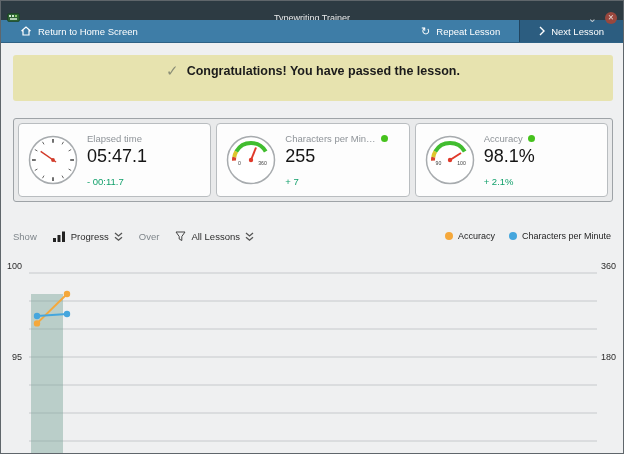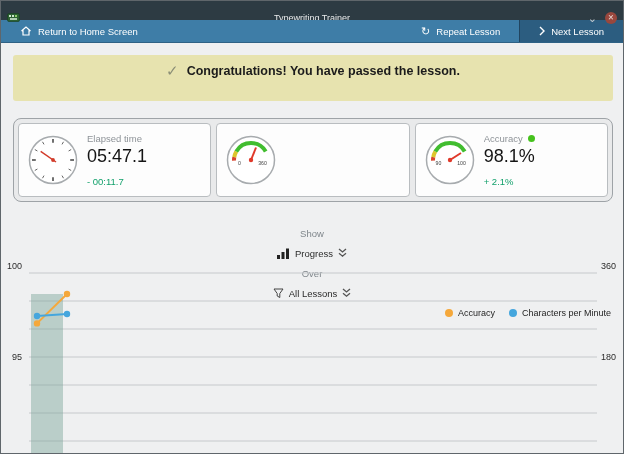--- a/index.html
+++ b/index.html
@@ -27,36 +27,36 @@
   
   .banner{position:absolute;top:54px;left:12px;width:600px;height:46px;background:#e7e3af;
           border-radius:3px;box-sizing:border-box;text-align:center;padding-top:8px;}
   .banner-row{display:flex;align-items:center;justify-content:center;gap:8px;}
   .check-ic{color:#8b8f77;font-size:15px;line-height:1;}
   .banner-title{font-size:12.5px;font-weight:bold;color:#1b1b1b;text-align:center;}
   .banner-sub{font-size:8px;color:#33331f;margin-top:3px;}
 
   
   .stats{position:absolute;top:117px;left:12px;width:600px;height:84px;background:#e9eaeb;
-         border:1px solid #9ea3a7;border-radius:8px;box-sizing:border-box;display:flex;gap:5px;padding:4px;}
+         border:1px solid #9ea3a7;border-radius:3px;box-sizing:border-box;display:flex;gap:5px;padding:4px;}
   .card{flex:1;background:#fdfdfd;border:1px solid #b9bdc0;border-radius:4px;display:flex;
         align-items:center;gap:8px;padding:0 8px;box-sizing:border-box;}
   .card-icon{flex:0 0 52px;display:flex;}
   .card-meta{min-width:0;}
   .card-label-row{display:flex;align-items:center;}
   .card-label{font-size:9.5px;color:#8e9398;max-width:100px;overflow:hidden;white-space:nowrap;text-overflow:ellipsis;}
   .trend-dot{width:7px;height:7px;border-radius:50%;margin-left:5px;flex:0 0 auto;}
   .card-value{font-size:18px;font-weight:normal;color:#141414;line-height:1.15;margin-top:2px;}
   .card-change{font-size:9.5px;color:#12a06b;margin-top:10px;}
 
   
   .filter-row{position:absolute;top:227px;left:12px;right:12px;height:16px;display:flex;
-              align-items:center;gap:9px;font-size:9.5px;flex-direction:column;}
+              align-items:center;gap:16px;font-size:9.5px;}
   .dim-label{color:#7f868b;}
-  .select-ctl{display:flex;align-items:flex-start;gap:5px;color:#2b2b2b;}
+  .select-ctl{display:flex;align-items:flex-end;gap:5px;color:#2b2b2b;}
   .legend{margin-left:auto;display:flex;align-items:center;gap:14px;}
   .legend-item{display:flex;align-items:center;gap:5px;font-size:9px;color:#1f1f1f;}
   .legend-dot{width:8px;height:8px;border-radius:50%;}
   .f-ic{display:flex;}
 
   
   .chart-wrap{position:absolute;top:250px;left:0;width:624px;height:204px;}
   .chart-wrap svg{display:block;}
   .chart-wrap text{font-family:"Liberation Sans",sans-serif;}
 </style>
@@ -154,20 +154,28 @@
           <circle cx="26" cy="26" r="23.5" fill="#fff" stroke="#a7abae" stroke-width="1.5"></circle>
           <path d="M9 26.6 A17 17 0 0 1 9.3 23.1" fill="none" stroke="#d8452f" stroke-width="4"></path>
           <path d="M9.3 23.1 A17 17 0 0 1 11.3 17.5" fill="none" stroke="#ddc62c" stroke-width="4"></path>
           <path d="M11.3 17.5 A17 17 0 0 1 40.7 17.5" fill="none" stroke="#41bd2f" stroke-width="4"></path>
           <text x="14.5" y="31" text-anchor="middle" font-size="5.2" fill="#444">0</text>
           <text x="37.5" y="31" text-anchor="middle" font-size="5.2" fill="#444">360</text>
           <line x1="26" y1="26" x2="31" y2="13.5" stroke="#e0392a" stroke-width="2"></line>
           <circle cx="26" cy="26" r="2.2" fill="#e0392a"></circle>
         </svg>
       </span>
+      <div class="card-meta">
+        <div class="card-label-row">
+          <span class="card-label">Characters per Min…</span>
+          <span class="trend-dot" style="background: rgb(70, 194, 29);"></span>
+        </div>
+        <div class="card-value">255</div>
+        <div class="card-change">+ 7</div>
+      </div>
     </div>
 
     <div class="card">
       <span class="card-icon">
         <svg width="52" height="52" viewBox="0 0 52 52">
           <circle cx="26" cy="26" r="23.5" fill="#fff" stroke="#a7abae" stroke-width="1.5"></circle>
           <path d="M9 26.6 A17 17 0 0 1 9.3 23.1" fill="none" stroke="#d8452f" stroke-width="4"></path>
           <path d="M9.3 23.1 A17 17 0 0 1 11.3 17.5" fill="none" stroke="#ddc62c" stroke-width="4"></path>
           <path d="M11.3 17.5 A17 17 0 0 1 40.7 17.5" fill="none" stroke="#41bd2f" stroke-width="4"></path>
           <text x="14.5" y="31" text-anchor="middle" font-size="5.2" fill="#444">90</text>

